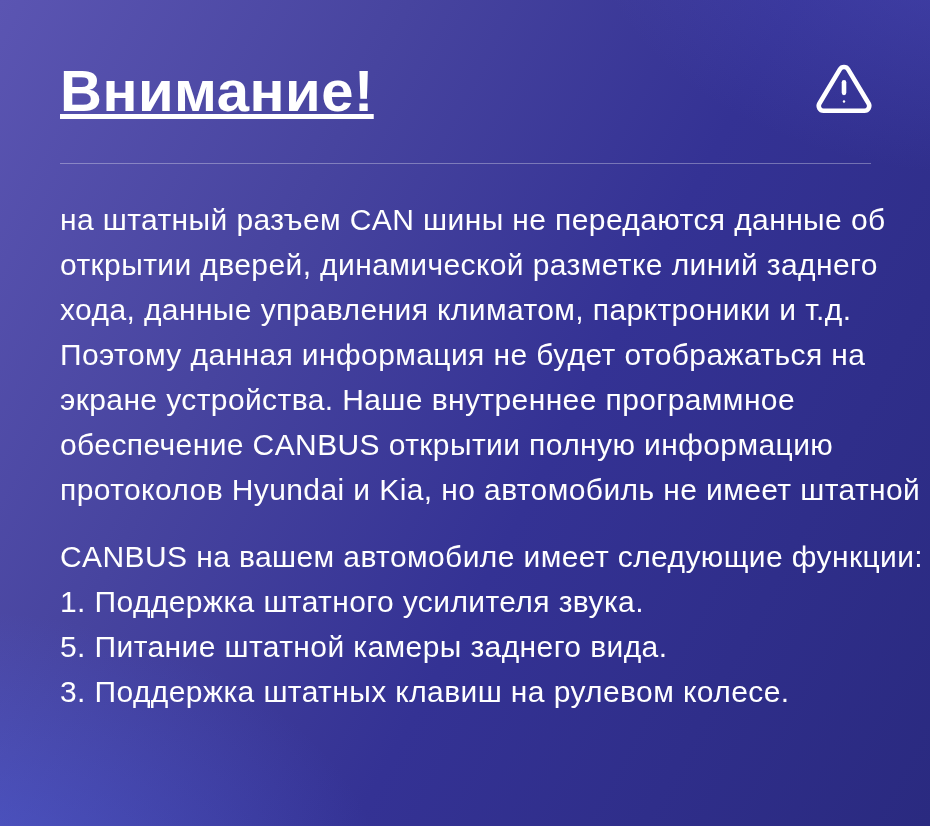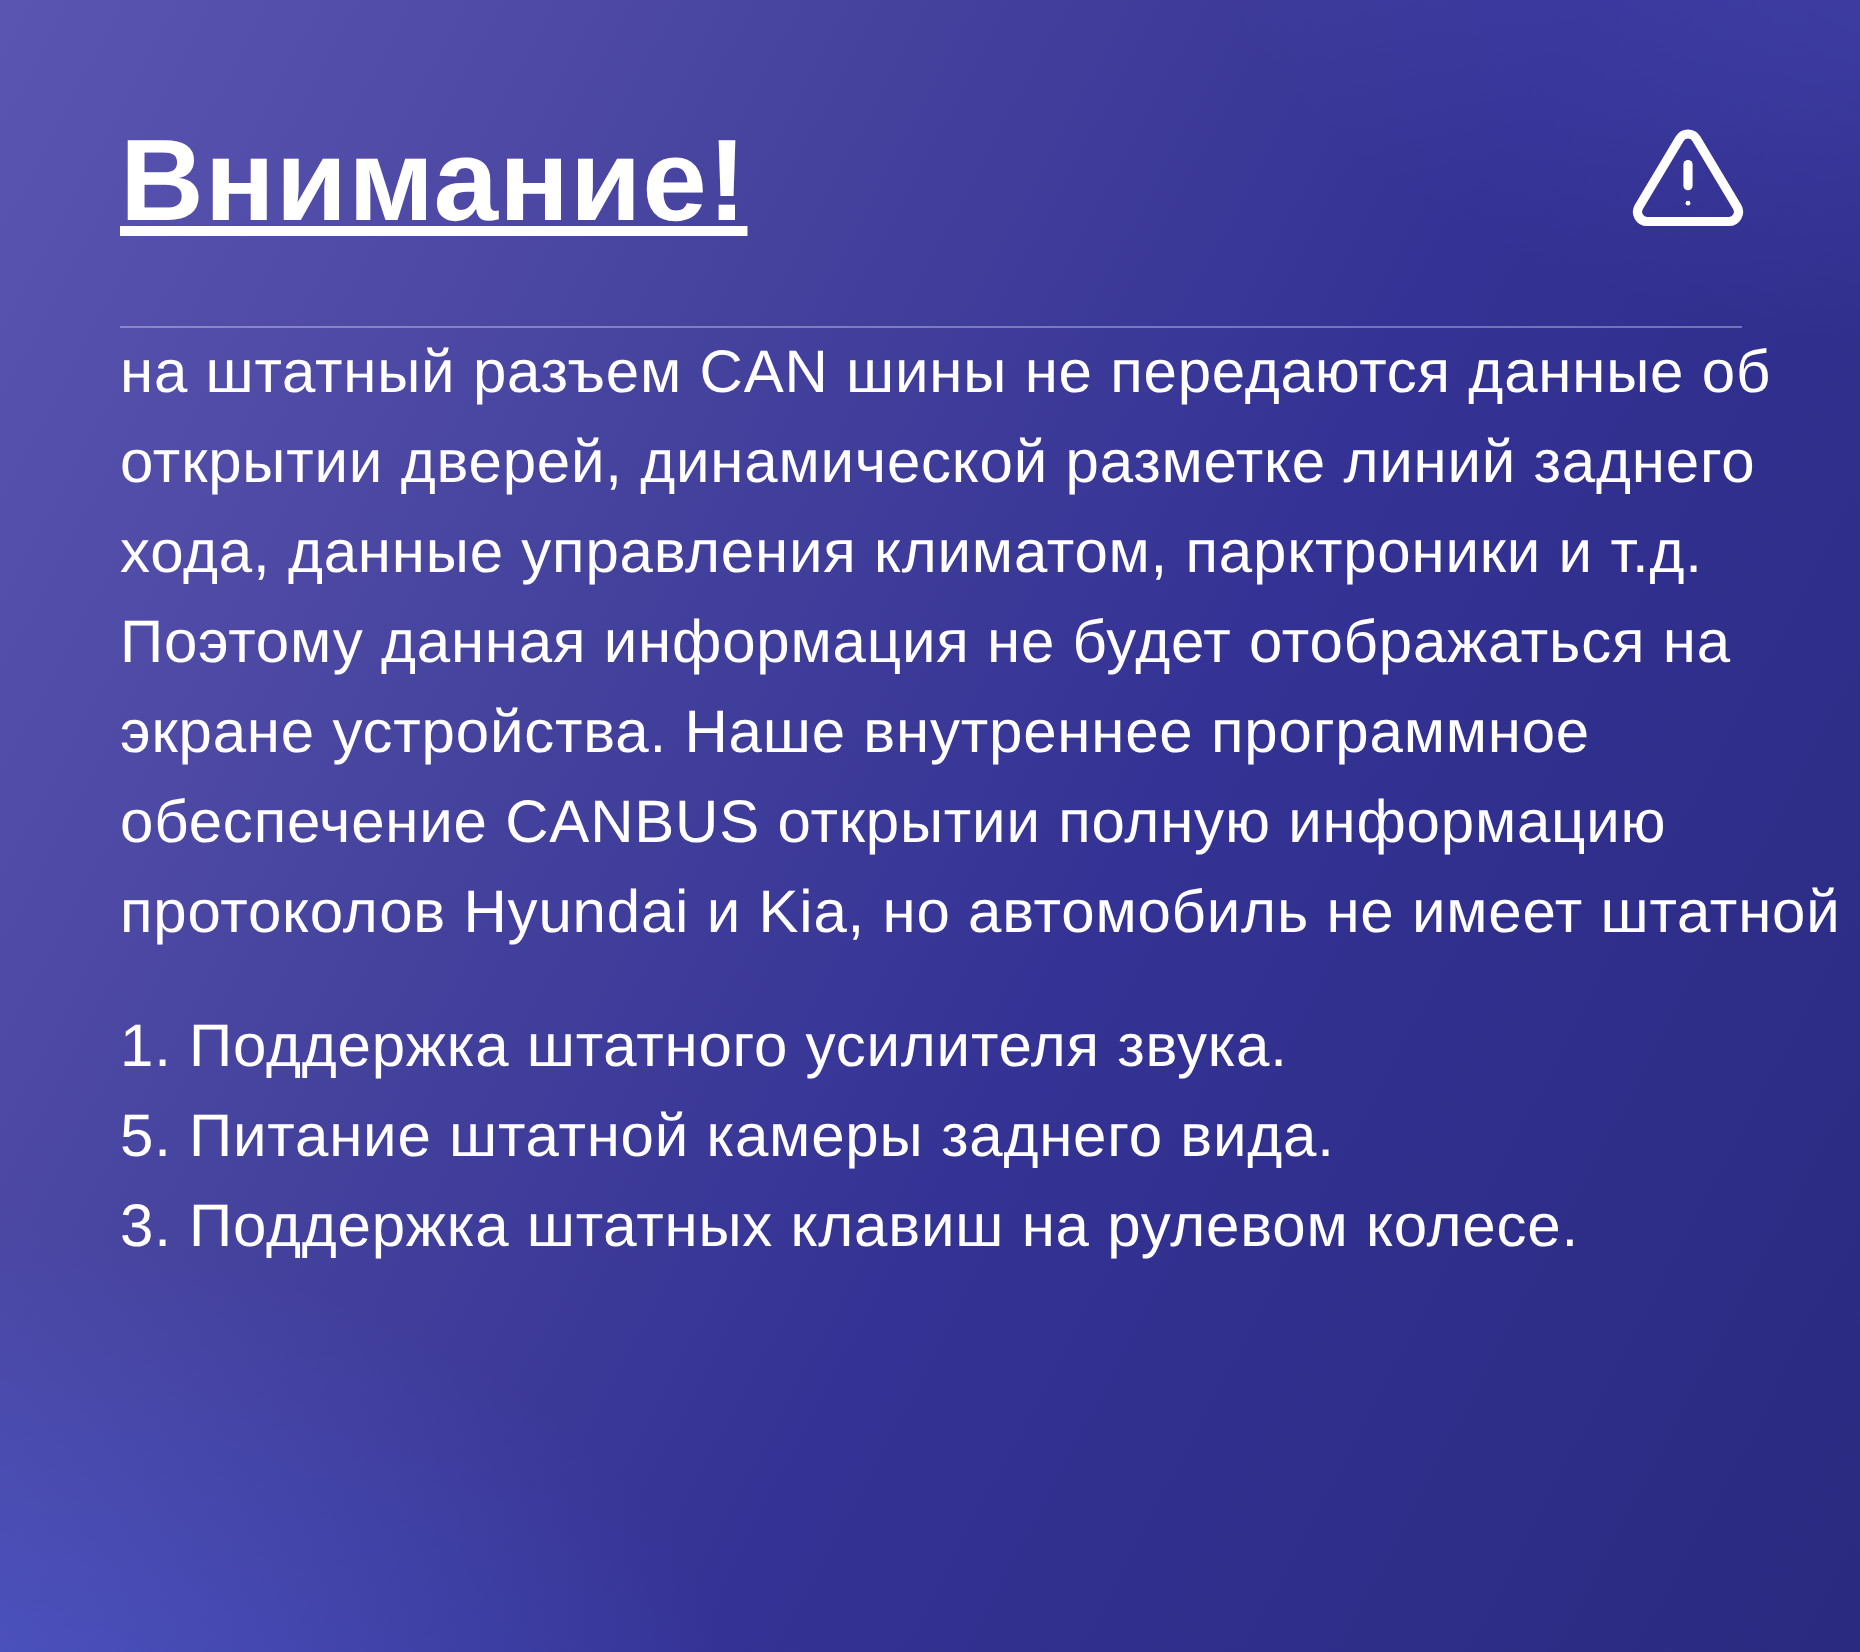--- a/index.html
+++ b/index.html
@@ -28,21 +28,21 @@
     line-height: 1.15;
     text-decoration: underline;
   }
   .warn-icon { width: 62px; height: 58px; flex: 0 0 auto; }
   .divider {
     border: none;
     border-top: 1px solid rgba(255,255,255,0.32);
     margin: 38px 0 0 0;
     width: 811px;
   }
-  .para1 { }
+  .para1 { margin-top: 33px; }
   .body-line {
     font-size: 30px;
     line-height: 45px;
     letter-spacing: 0.4px;
     white-space: nowrap;
   }
   .para2 { margin-top: 22px; }
 </style>
 </head>
 <body>
@@ -66,20 +66,21 @@
       <div class="body-line">на штатный разъем CAN шины не передаются данные об</div>
       <div class="body-line">открытии дверей, динамической разметке линий заднего</div>
       <div class="body-line">хода, данные управления климатом, парктроники и т.д.</div>
       <div class="body-line">Поэтому данная информация не будет отображаться на</div>
       <div class="body-line">экране устройства. Наше внутреннее программное</div>
       <div class="body-line">обеспечение CANBUS открытии полную информацию</div>
       <div class="body-line">протоколов Hyundai и Kia, но автомобиль не имеет штатной</div>
     </div>
 
   <div class="para2">
+    <div class="body-line">CANBUS на вашем автомобиле имеет следующие функции:</div>
     <div>
         <div class="body-line">1. Поддержка штатного усилителя звука.</div>
         <div class="body-line">5. Питание штатной камеры заднего вида.</div>
         <div class="body-line">3. Поддержка штатных клавиш на рулевом колесе.</div>
       </div>
   </div>
 
 </div>
 
 </body></html>

